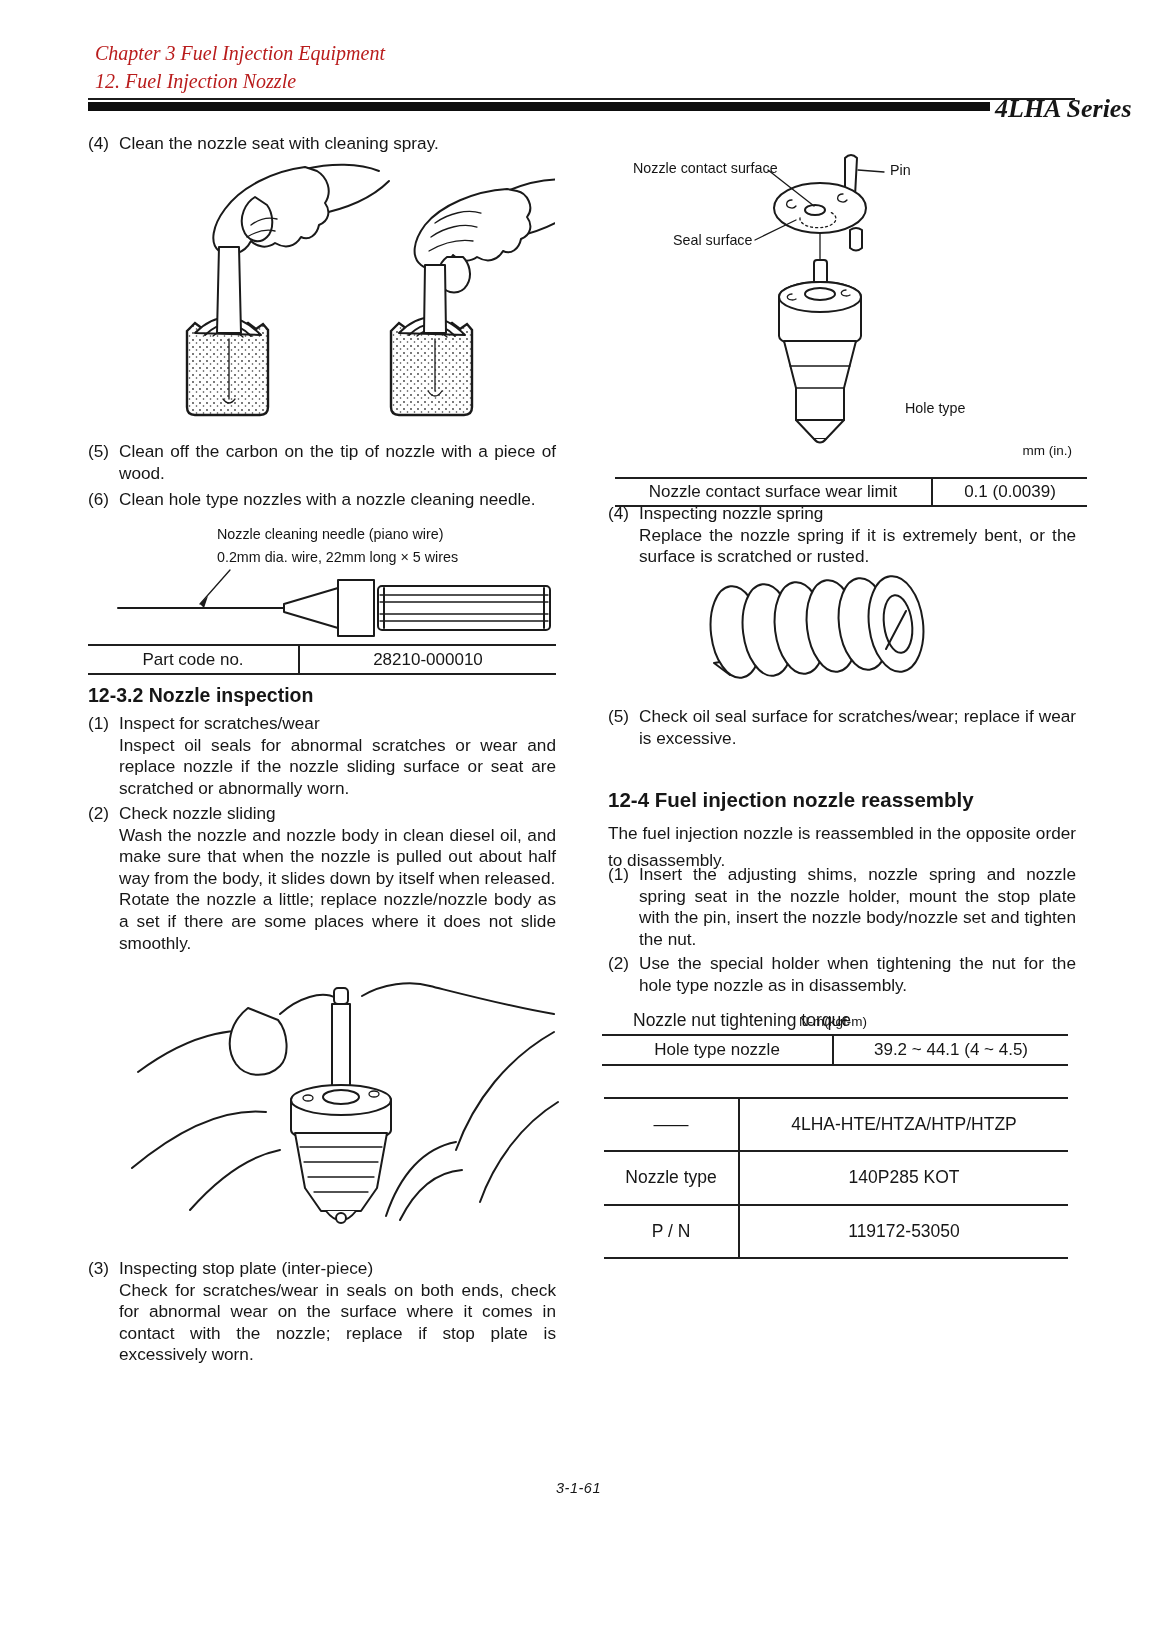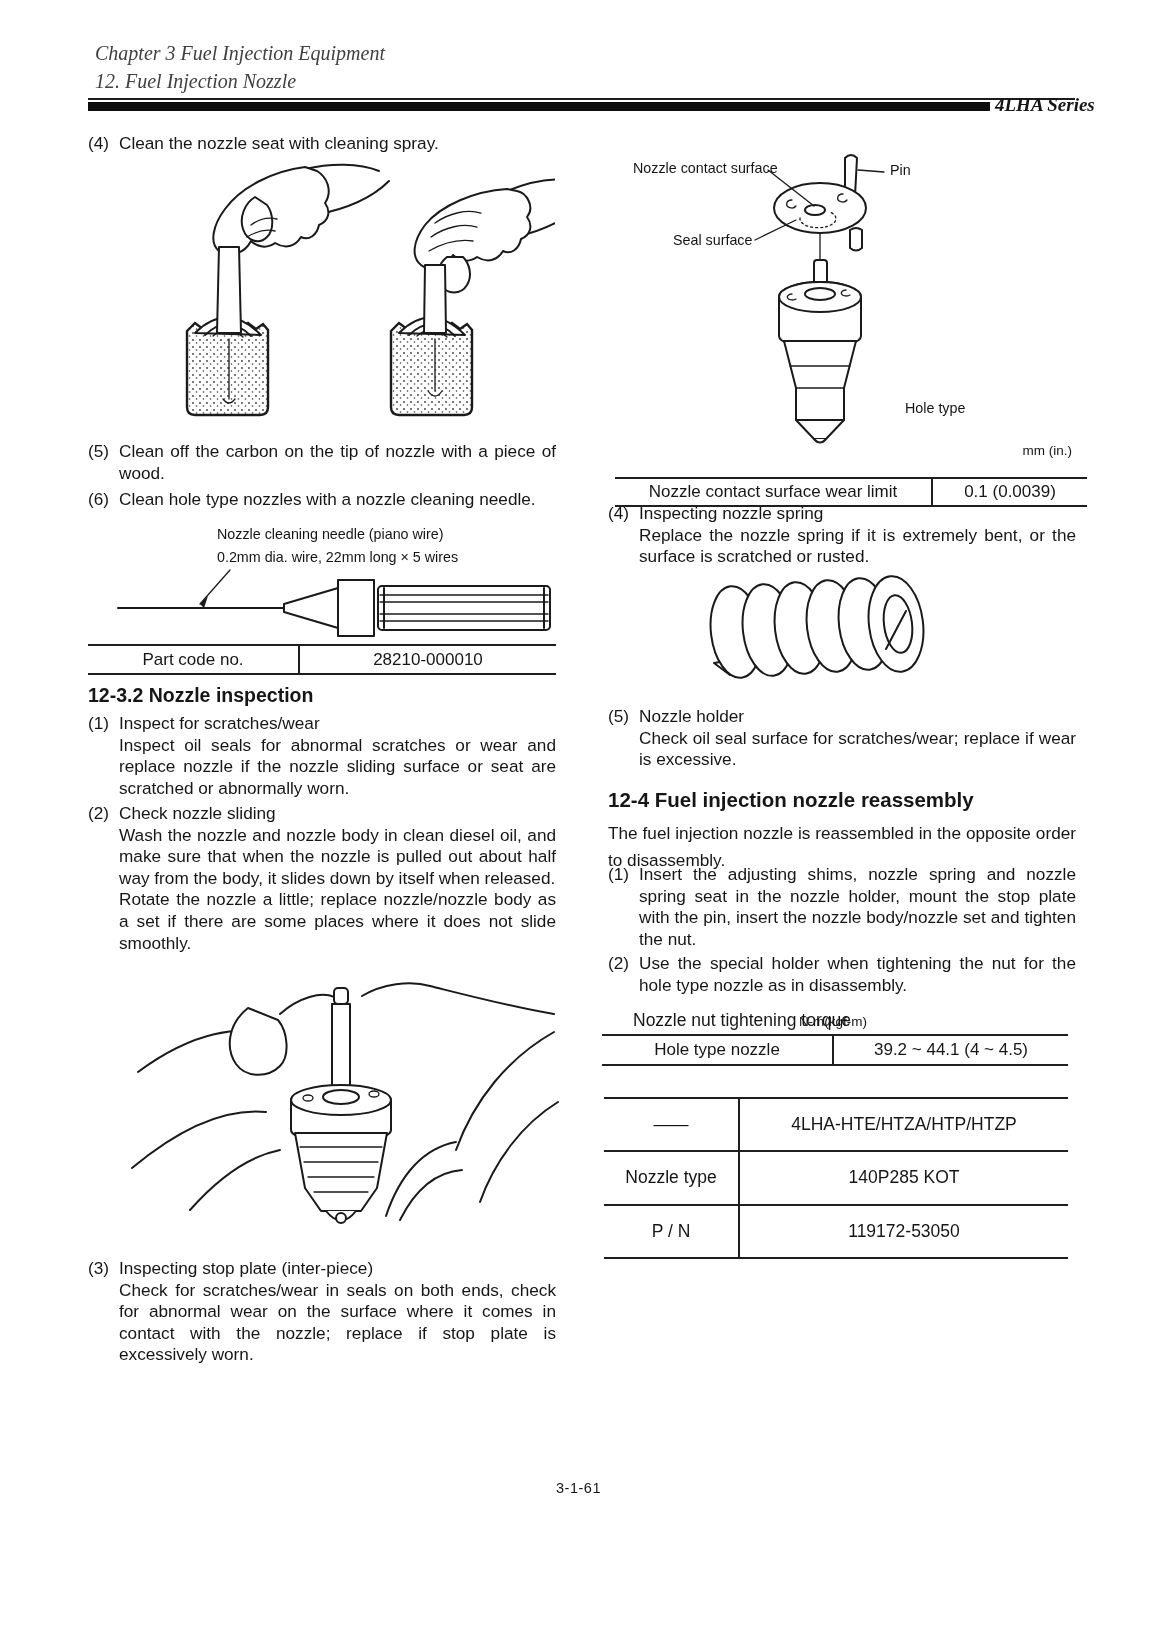--- a/index.html
+++ b/index.html
@@ -1,21 +1,21 @@
 <!DOCTYPE html>
 <html><head>
 <meta charset="utf-8">
 <style>
   html,body{margin:0;padding:0;background:#9a9a9a;}
   .page{position:relative;width:1157px;height:1636px;margin:0 auto;background:#ffffff;
         font-family:"Liberation Sans",sans-serif;color:#161616;overflow:hidden;}
   .abs{position:absolute;}
   .serif-it{font-family:"Liberation Serif",serif;font-style:italic;}
-  .hdr{font-size:20px;color:#404040;}
-  .series{font-size:19px;font-weight:bold;}
+  .hdr{font-size:20px;color:#b91c1c;}
+  .series{font-size:26px;font-weight:bold;}
   .thin-rule{height:2px;background:#1c1c1c;}
   .thick-bar{height:9px;background:#0d0d0d;}
   .step{display:flex;font-size:17.2px;line-height:21.6px;}
   .num{flex:0 0 31px;}
   .stext{flex:1;}
   .just{text-align:justify;}
   .h1{font-weight:bold;font-size:19.5px;}
   .h2{font-weight:bold;font-size:20.5px;}
   .figlabel{font-size:14.3px;line-height:21px;color:#151515;}
   .unit{font-size:13.5px;color:#151515;}
@@ -242,21 +242,20 @@
       <ellipse class="lnW" cx="164" cy="49" rx="25" ry="46" transform="rotate(-7 164 49)" stroke-width="2.6"></ellipse>
       <ellipse class="lnW" cx="196" cy="49" rx="27" ry="48" transform="rotate(-7 196 49)" stroke-width="2.6"></ellipse>
       <ellipse class="lnW" cx="198" cy="49" rx="14" ry="29" transform="rotate(-7 198 49)" stroke-width="2.2"></ellipse>
       <path class="ln" d="M186,74 L206,36"></path>
     </g>
   </svg>
 
   <div class="abs step" style="left:608px;top:706px;width:468px;">
     <span class="num">(5)</span>
     <span class="stext">
-      <div>Nozzle holder</div>
       <div class="just">Check oil seal surface for scratches/wear; replace if wear is excessive.</div>
     </span>
   </div>
 
   <div class="abs h2" style="left:608px;top:788px;">12-4 Fuel injection nozzle reassembly</div>
 
   <div class="abs just" style="left:608px;top:820px;width:468px;font-size:17.2px;line-height:27px;">The fuel injection nozzle is reassembled in the opposite order to disassembly.</div>
 
   <div class="abs step" style="left:608px;top:864px;width:468px;">
     <span class="num">(1)</span>
@@ -287,15 +286,15 @@
       <div class="vline"></div>
       <div class="scell sval">140P285 KOT</div>
     </div>
     <div class="srow last">
       <div class="scell slabel">P / N</div>
       <div class="vline"></div>
       <div class="scell sval">119172-53050</div>
     </div>
   </div>
 
-  <div class="abs footer" style="left:0;top:1480px;width:1157px;text-align:center;">3-1-61</div>
+  <div class="abs footer" style="left:0;top:1480px;width:1157px;text-align:center;font-style:italic;">3-1-61</div>
 
 </div>
 
 </body></html>

